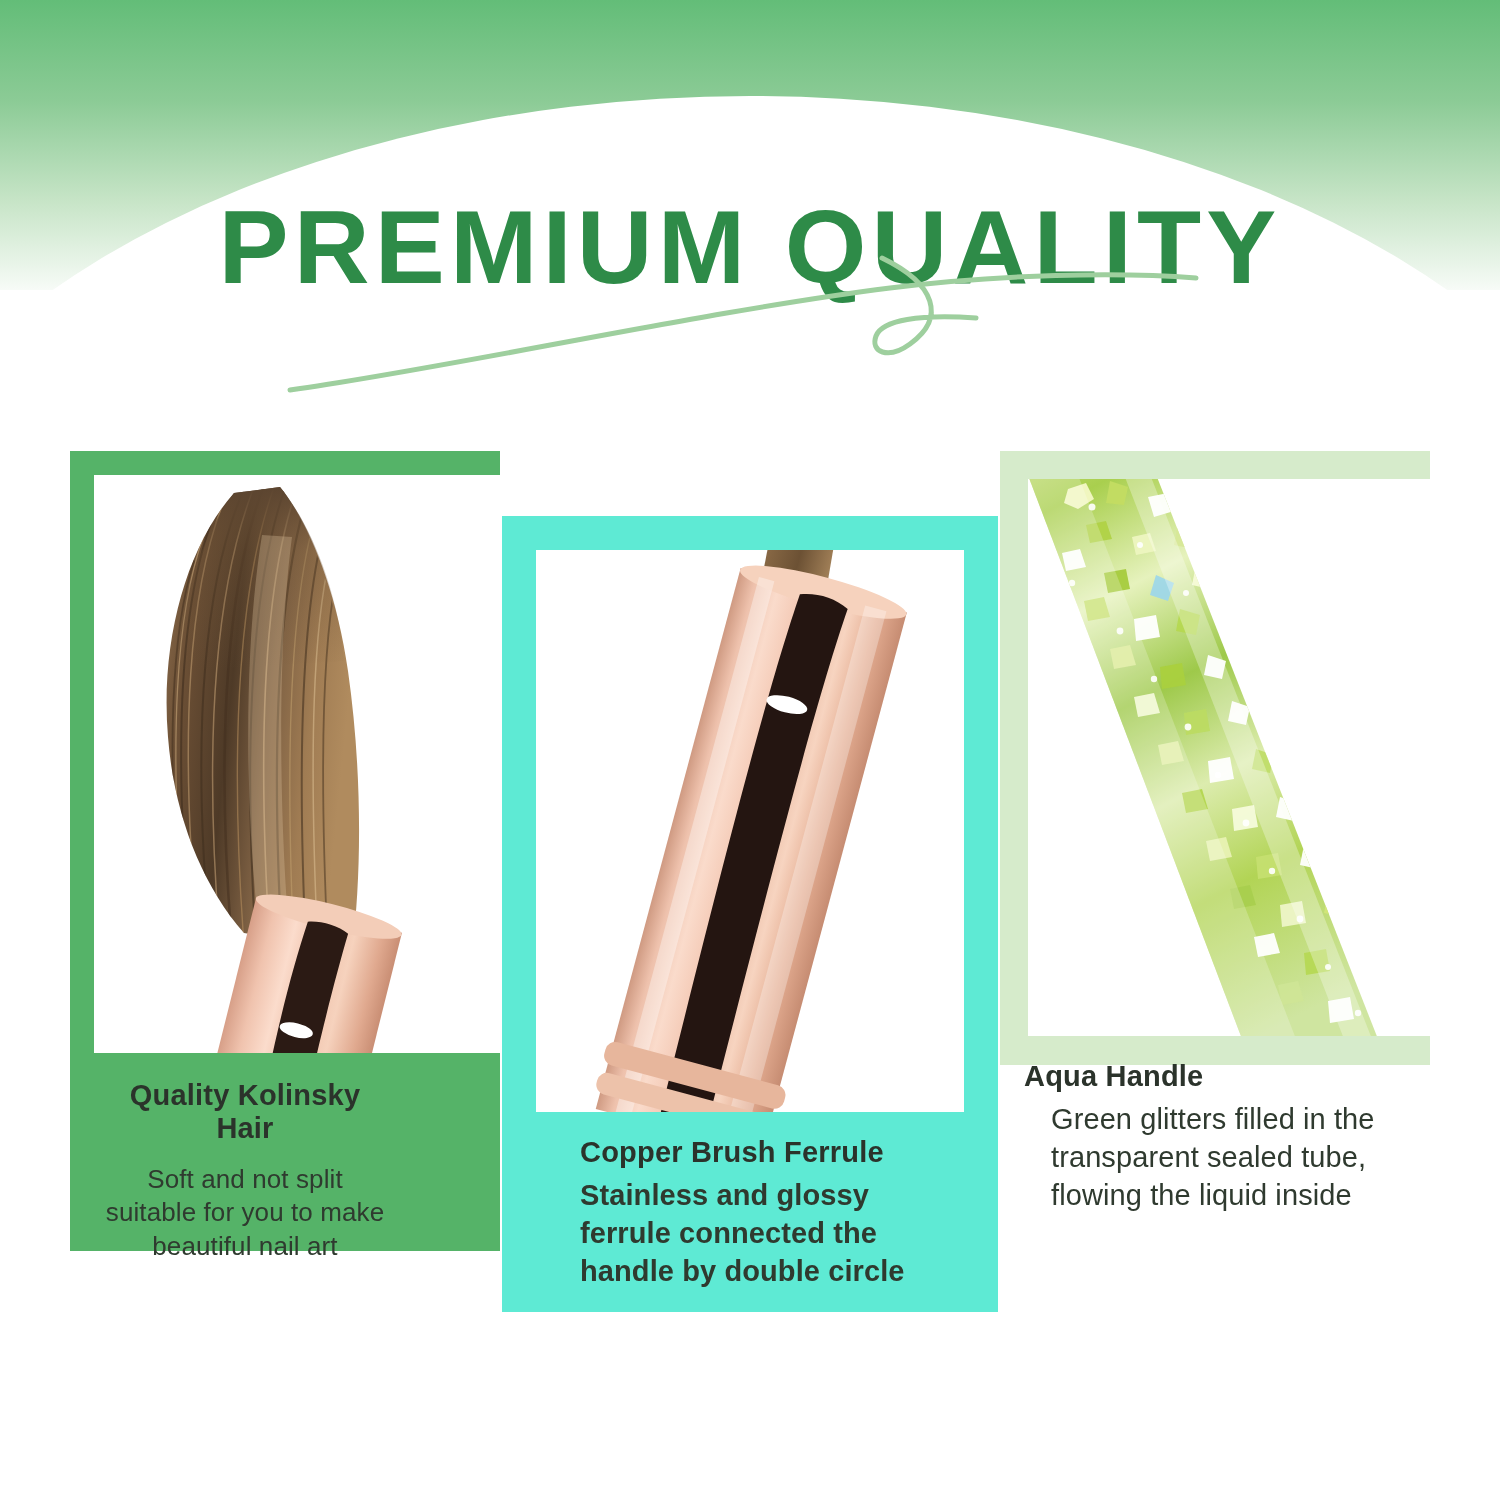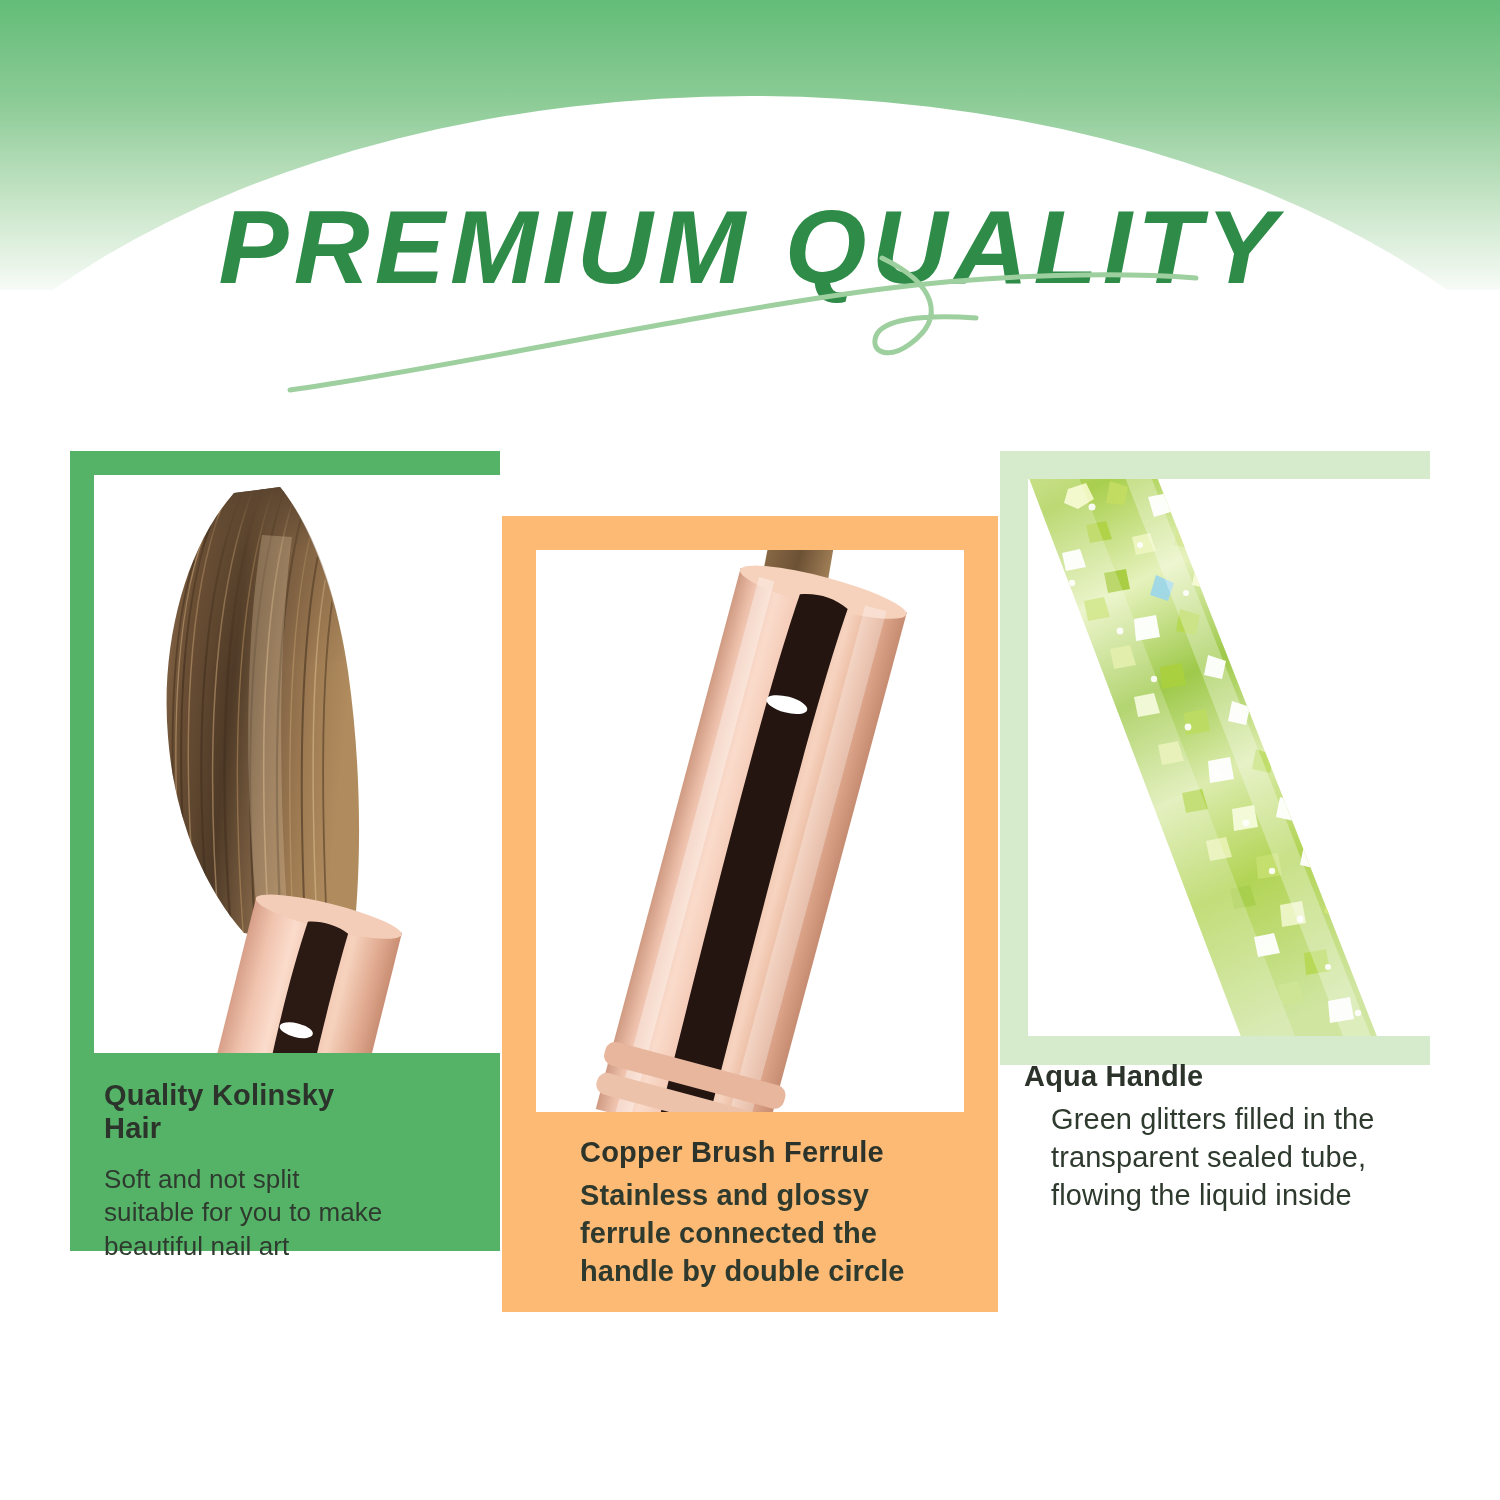--- a/index.html
+++ b/index.html
@@ -36,21 +36,20 @@
     background: #ffffff;
     border-radius: 50% 50% 0 0 / 62% 62% 0 0;
   }
 
   .title-wrap {
     position: absolute;
     left: 0;
     top: 196px;
     width: 1500px;
     text-align: center;
-    font-style: italic;
   }
   .poster-title {
     display: inline-block;
     font-family: "Liberation Sans", sans-serif;
     font-weight: bold;
     font-size: 103px;
     letter-spacing: 5px;
     color: #2e8b48;
     line-height: 1;
     transform: scaleX(1.02);
@@ -91,29 +90,29 @@
     letter-spacing: 0.1px;
   }
 
   
   #card-1 {
     left: 70px; top: 451px;
     width: 430px; height: 800px;
     background: #55b368;
   }
   #card-1 .photo { left: 24px; top: 24px; width: 406px; height: 578px; }
-  #card-1 .caption { left: 0; top: 602px; width: 350px; height: 198px; padding: 26px 34px 0 34px; }
+  #card-1 .caption { left: 0; top: 602px; width: 350px; height: 198px; padding: 26px 34px 0 34px; text-align: center; }
   #card-1 .cap-title { font-size: 29px; }
   #card-1 .cap-body { font-size: 26px; margin-top: 17px; }
 
   
   #card-2 {
     left: 502px; top: 516px;
     width: 496px; height: 796px;
-    background: #fdba74;
+    background: #5eead4;
   }
   #card-2 .photo { left: 34px; top: 34px; width: 428px; height: 562px; }
   #card-2 .caption { left: 0; top: 596px; width: 496px; height: 200px; padding: 24px 40px 0 78px; }
   #card-2 .cap-title { font-size: 29px; }
   #card-2 .cap-body { font-size: 29px; margin-top: 8px; font-weight: bold; }
 
   
   #card-3 {
     left: 1000px; top: 451px;
     width: 430px; height: 614px;

